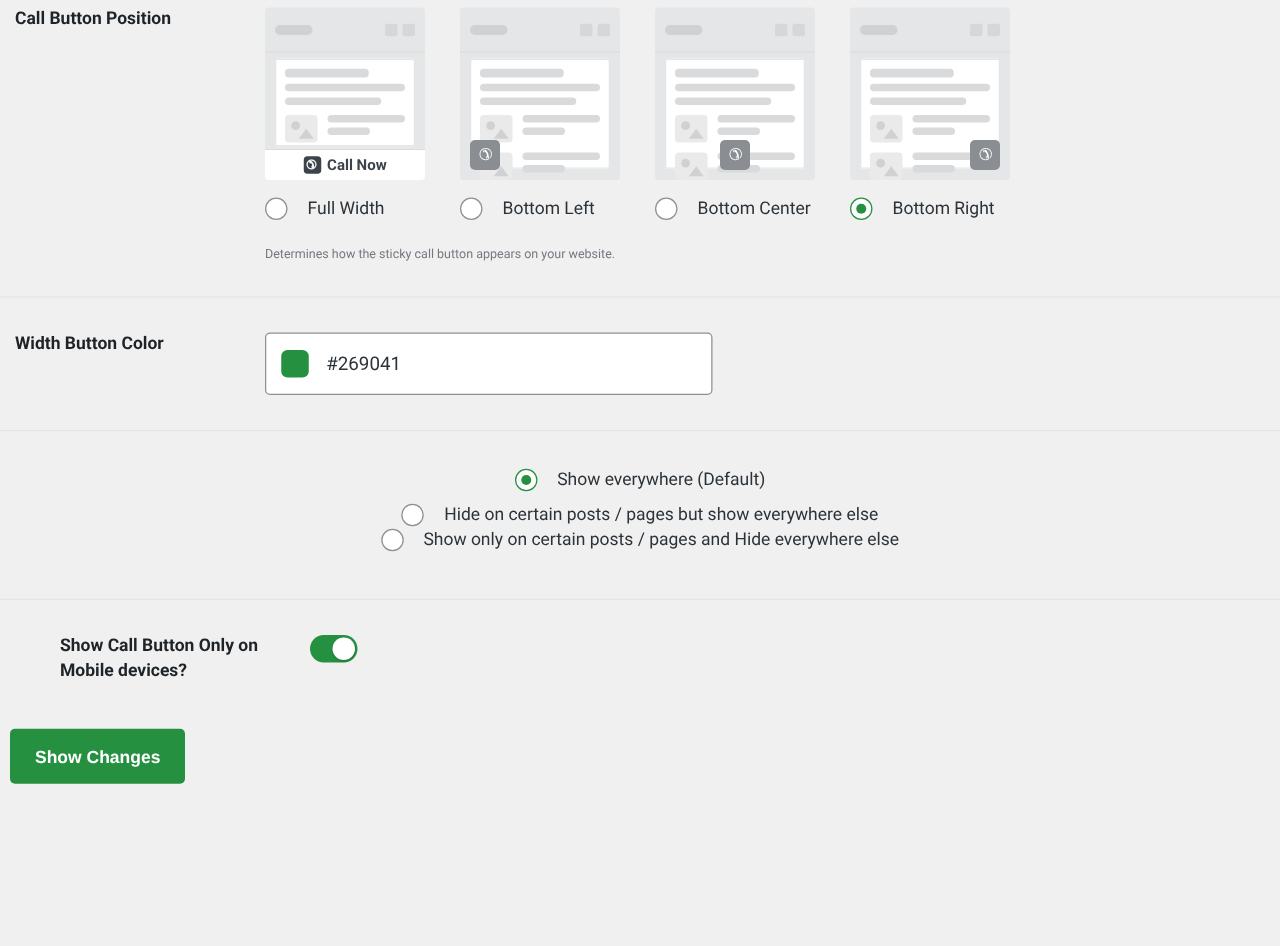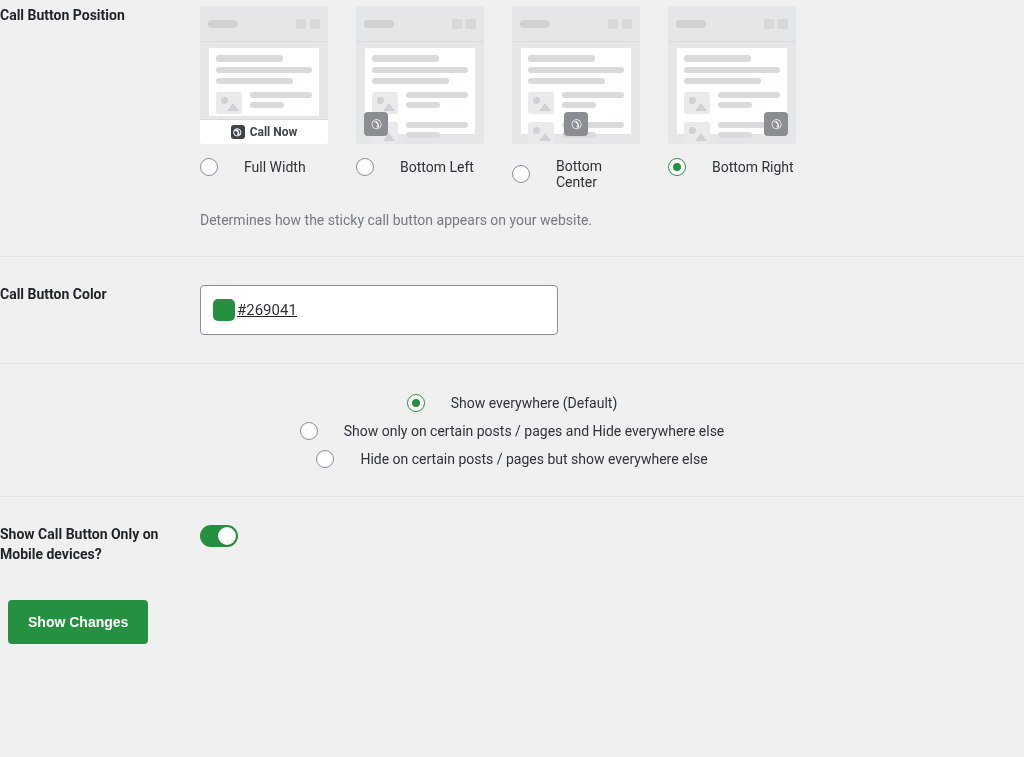--- a/index.html
+++ b/index.html
@@ -23,25 +23,25 @@
     color:var(--text);
     font-size:14px;
     overflow:hidden;
     box-sizing:border-box;
   }
   *,*::before,*::after{box-sizing:inherit;}
 
   .row{
     display:flex;
     align-items:flex-start;
-    padding:28px 0;
+    padding:28px 12px;
     border-bottom:1px solid #e2e4e6;
   }
   .row:last-of-type{border-bottom:none;}
-  .row.no-border{border-bottom:none;}
+  .row.no-border{border-bottom:none;margin-left:36px;}
   .row .label{
     width:200px;
     flex:0 0 200px;
     font-weight:700;
     color:#1d2327;
     font-size:14px;
     line-height:1.4;
   }
   .row .value{
     flex:1 1 auto;
@@ -122,35 +122,35 @@
     width:14px;height:14px;background:#3c434a;border-radius:3px;display:flex;align-items:center;justify-content:center;color:#fff;font-size:10px;
   }
   .ov-chip{
     position:absolute;width:24px;height:24px;background:#8a8d91;border-radius:4px;display:flex;align-items:center;justify-content:center;color:#fff;font-size:13px;
   }
   .ov-chip.left{left:8px;bottom:8px;}
   .ov-chip.center{left:50%;transform:translateX(-50%);bottom:8px;}
   .ov-chip.right{right:8px;bottom:8px;}
 
   
-  .radio-row{display:flex;align-items:center;gap:26px;margin-top:2px;}
+  .radio-row{display:flex;align-items:center;gap:16px;margin-top:2px;}
   .radio{
     width:18px;height:18px;border:1.5px solid var(--radio-ring);border-radius:50%;background:#fff;display:flex;align-items:center;justify-content:center;flex:0 0 18px;
   }
   .radio.checked{border-color:var(--green);}
   .radio.checked::after{content:"";width:8px;height:8px;background:var(--green);border-radius:50%;}
   .radio-label{color:#2c3338;font-size:14px;}
 
   .helper{
-    color:var(--muted);font-size:14px;margin-top:22px;
+    color:var(--muted);font-size:10px;margin-top:22px;
   }
 
   
   .color-input{
-    display:flex;align-items:center;width:358px;height:50px;border:1px solid var(--radio-ring);border-radius:4px;background:#fff;padding:0 12px;text-decoration:underline;
+    display:flex;align-items:center;width:358px;height:50px;border:1px solid var(--radio-ring);border-radius:4px;background:#fff;padding:0 12px;gap:12px;
   }
   .color-swatch{
     width:22px;height:22px;border-radius:5px;background:var(--green);
   }
   .color-text{
     border:none;outline:none;flex:1;font-size:15px;color:#2c3338;font-family:inherit;background:transparent;
   }
 
   .vis-opts .radio-row{margin-bottom:10px;justify-content:center;}
 
@@ -331,43 +331,43 @@
         </div>
       </div>
 
     </div>
     <div class="helper">Determines how the sticky call button appears on your website.</div>
   </div>
 </div>
 
 
 <div class="row">
-  <div class="label">Call Button Color</div>
+  <div class="label">Width Button Color</div>
   <div class="value">
     <div class="color-input">
       <span class="color-swatch" style="background: rgb(38, 144, 65);"></span>
       <input class="color-text" type="text" value="#269041" style="">
     </div>
   </div>
 </div>
 
 
 <div class="row">
   <div class="value vis-opts">
     <div class="radio-row">
       <span class="radio checked"></span>
       <span class="radio-label">Show everywhere (Default)</span>
     </div>
+    <div class="radio-row" style="margin-bottom:0;">
+      <span class="radio"></span>
+      <span class="radio-label">Hide on certain posts / pages but show everywhere else</span>
+    </div>
     <div class="radio-row">
       <span class="radio"></span>
       <span class="radio-label">Show only on certain posts / pages and Hide everywhere else</span>
-    </div>
-    <div class="radio-row" style="margin-bottom:0;">
-      <span class="radio"></span>
-      <span class="radio-label">Hide on certain posts / pages but show everywhere else</span>
     </div>
   </div>
 </div>
 
 
 <div class="row no-border">
   <div class="label">Show Call Button Only on Mobile devices?</div>
   <div class="value">
     <div class="toggle on"></div>
   </div>

